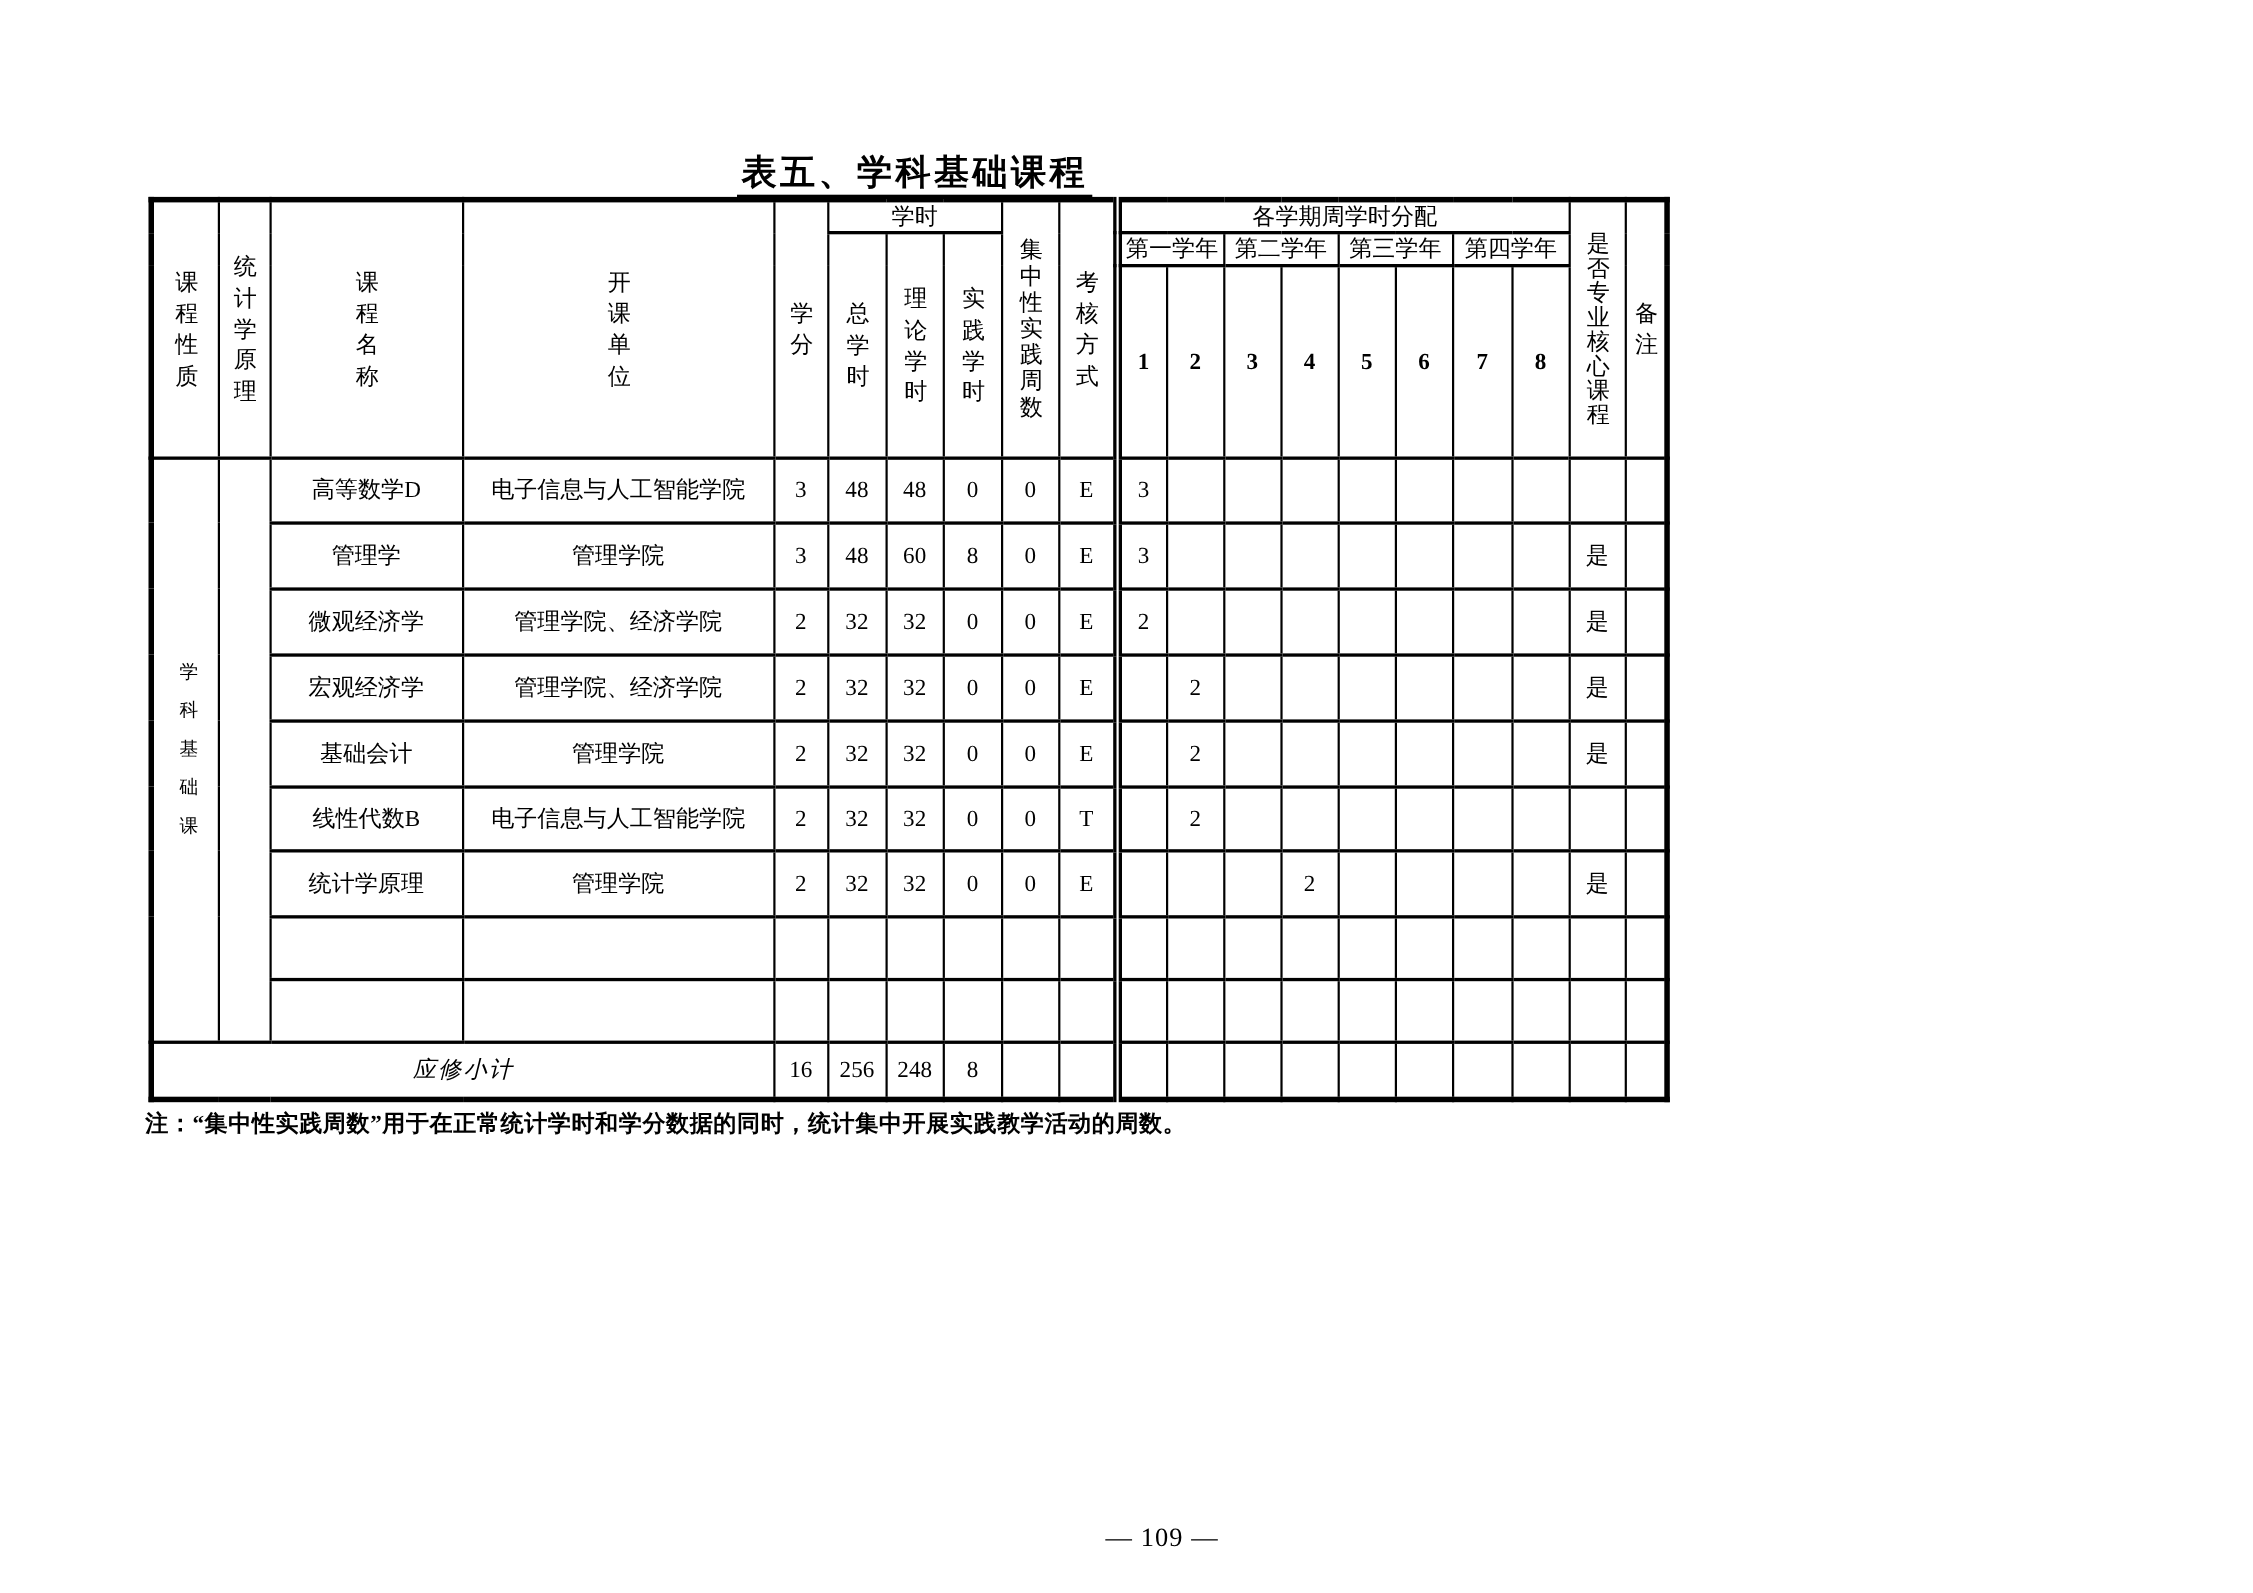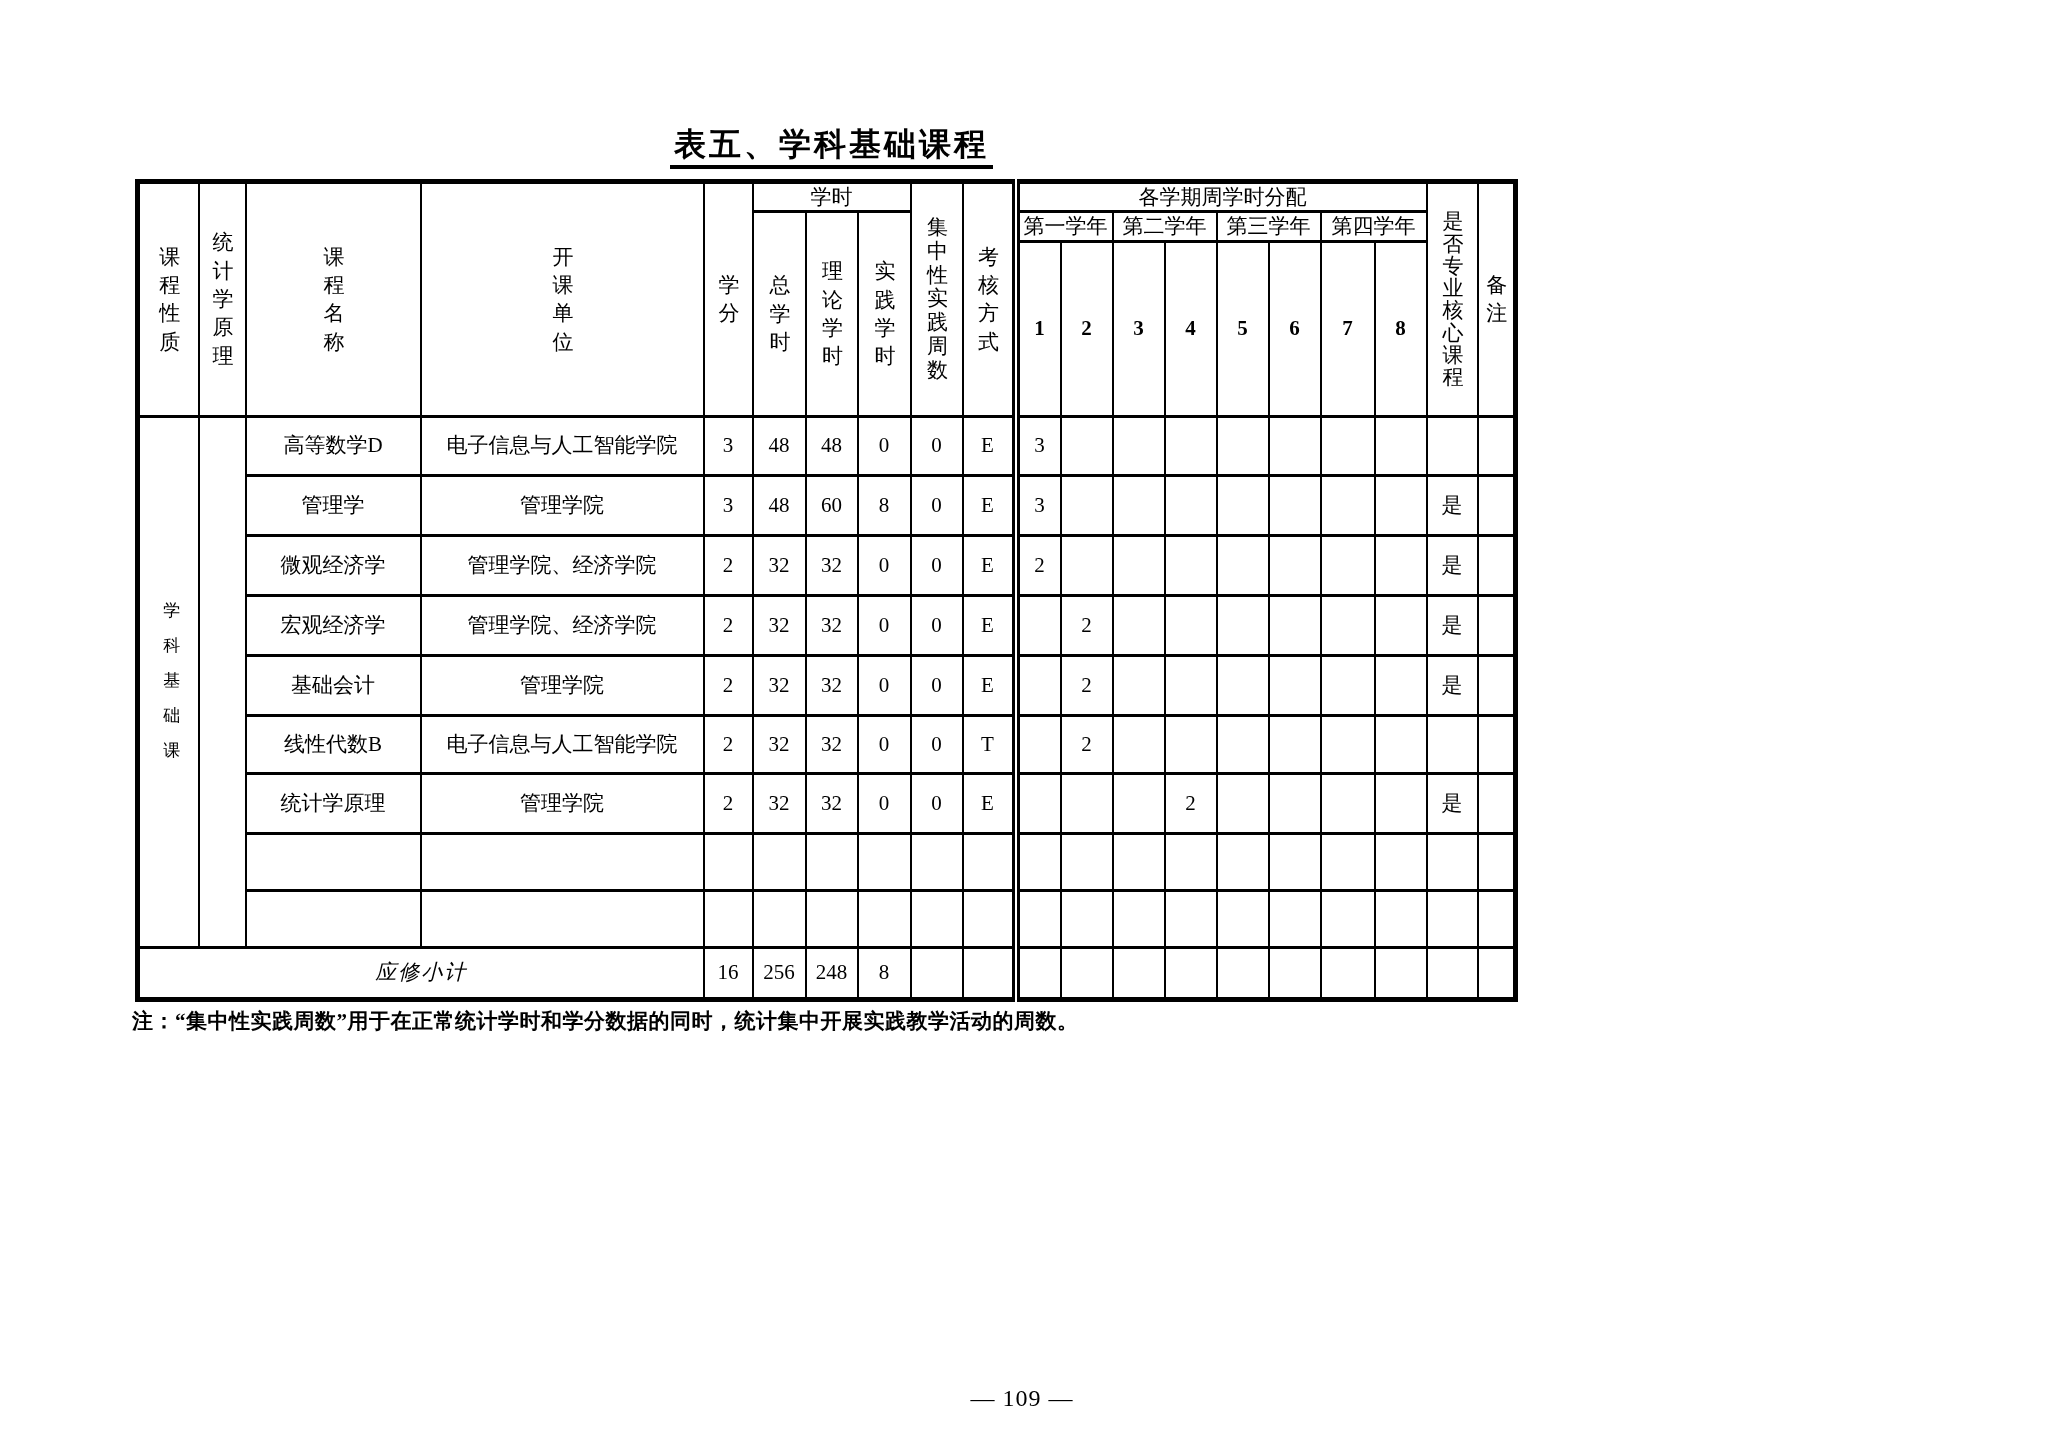--- a/index.html
+++ b/index.html
@@ -8,21 +8,21 @@
     position: relative;
     width: 2048px;
     height: 1448px;
     background: #ffffff;
     color: #000000;
     font-family: "Liberation Serif", "DejaVu Serif", serif;
   }
   .doc-title {
     position: absolute;
     left: 670px;
-    top: 128px;
+    top: 140px;
     font-family: "Liberation Sans", "DejaVu Sans", sans-serif;
     font-weight: bold;
     font-size: 32px;
     line-height: 1.05;
     letter-spacing: 3px;
     padding: 0 4px 3px 4px;
     border-bottom: 4px solid #000;
     white-space: nowrap;
   }
   table.sched {
@@ -68,21 +68,21 @@
     font-weight: bold;
     font-size: 21px;
     letter-spacing: 0.5px;
     white-space: nowrap;
   }
   .pageno {
     position: absolute;
     left: 936px;
     top: 1385px;
     width: 172px;
-    text-align: center;
+    text-align: right;
     font-size: 24px;
     letter-spacing: 1px;
   }
 </style>
 </head>
 <body>
 
 <div class="doc-title">表五、学科基础课程</div>
 
 <table class="sched">

